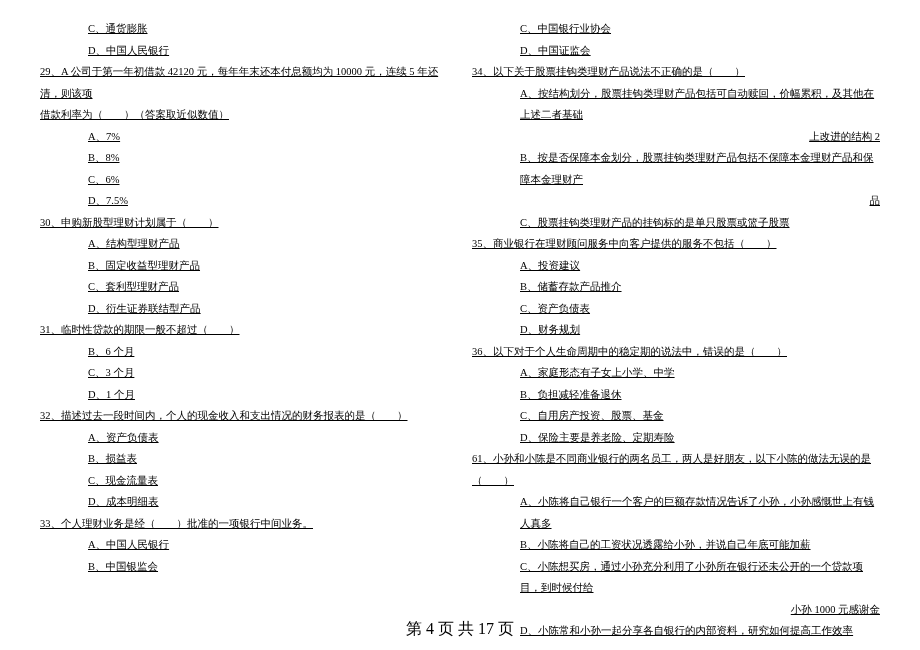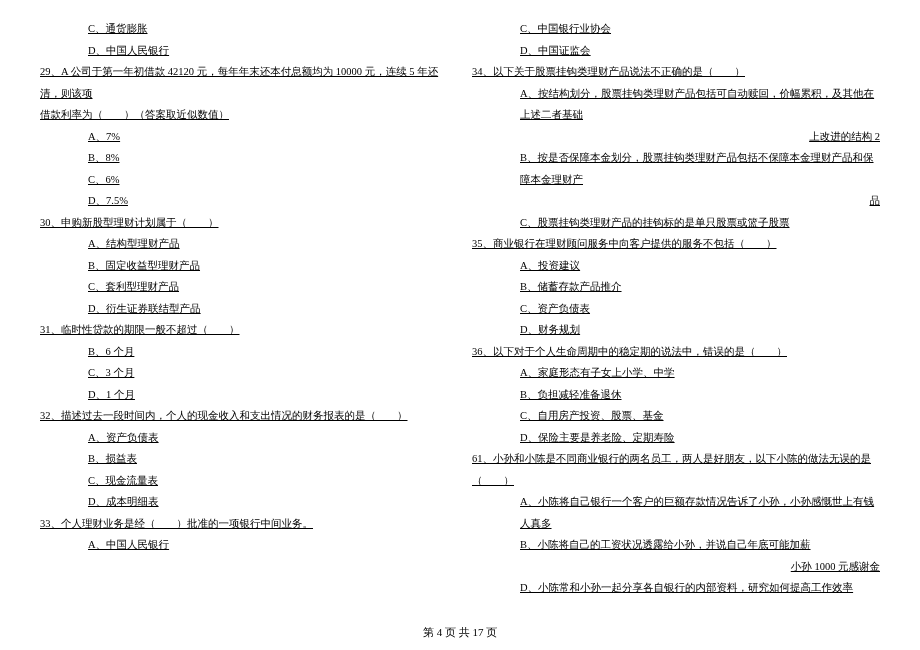--- a/index.html
+++ b/index.html
@@ -28,21 +28,21 @@
     .opt { padding-left: 48px; }
     .q { padding-left: 0; }
     .q-cont { padding-left: 0; }
     .sub { padding-left: 0; text-align: right; }
     .footer {
       position: absolute;
       bottom: 10px;
       left: 0;
       width: 100%;
       text-align: center;
-      font-size: 11px;
+      font-size: 16px;
     }
   </style>
 </head>
 <body>
 
 <div class="page">
   <div class="col col-left">
     <div class="opt">C、通货膨胀</div>
     <div class="opt">D、中国人民银行</div>
     <div class="q">29、A 公司于第一年初借款 42120 元，每年年末还本付息额均为 10000 元，连续 5 年还清，则该项</div>
@@ -60,20 +60,21 @@
     <div class="opt">B、6 个月</div>
     <div class="opt">C、3 个月</div>
     <div class="opt">D、1 个月</div>
     <div class="q">32、描述过去一段时间内，个人的现金收入和支出情况的财务报表的是（　　）</div>
     <div class="opt">A、资产负债表</div>
     <div class="opt">B、损益表</div>
     <div class="opt">C、现金流量表</div>
     <div class="opt">D、成本明细表</div>
     <div class="q">33、个人理财业务是经（　　）批准的一项银行中间业务。</div>
     <div class="opt">A、中国人民银行</div>
+    <div class="opt">B、中国银监会</div>
   </div>
 
   <div class="col col-right">
     <div class="opt">C、中国银行业协会</div>
     <div class="opt">D、中国证监会</div>
     <div class="q">34、以下关于股票挂钩类理财产品说法不正确的是（　　）</div>
     <div class="opt">A、按结构划分，股票挂钩类理财产品包括可自动赎回，价幅累积，及其他在上述二者基础</div>
     <div class="sub">上改进的结构 2</div>
     <div class="opt">B、按是否保障本金划分，股票挂钩类理财产品包括不保障本金理财产品和保障本金理财产</div>
     <div class="sub">品</div>
@@ -84,19 +85,20 @@
     <div class="opt">C、资产负债表</div>
     <div class="opt">D、财务规划</div>
     <div class="q">36、以下对于个人生命周期中的稳定期的说法中，错误的是（　　）</div>
     <div class="opt">A、家庭形态有子女上小学、中学</div>
     <div class="opt">B、负担减轻准备退休</div>
     <div class="opt">C、自用房产投资、股票、基金</div>
     <div class="opt">D、保险主要是养老险、定期寿险</div>
     <div class="q">61、小孙和小陈是不同商业银行的两名员工，两人是好朋友，以下小陈的做法无误的是（　　）</div>
     <div class="opt">A、小陈将自己银行一个客户的巨额存款情况告诉了小孙，小孙感慨世上有钱人真多</div>
     <div class="opt">B、小陈将自己的工资状况透露给小孙，并说自己年底可能加薪</div>
+    <div class="opt">C、小陈想买房，通过小孙充分利用了小孙所在银行还未公开的一个贷款项目，到时候付给</div>
     <div class="sub">小孙 1000 元感谢金</div>
     <div class="opt">D、小陈常和小孙一起分享各自银行的内部资料，研究如何提高工作效率</div>
 
   </div>
 </div>
 
 <div class="footer">第 4 页 共 17 页</div>
 
 </body></html>

